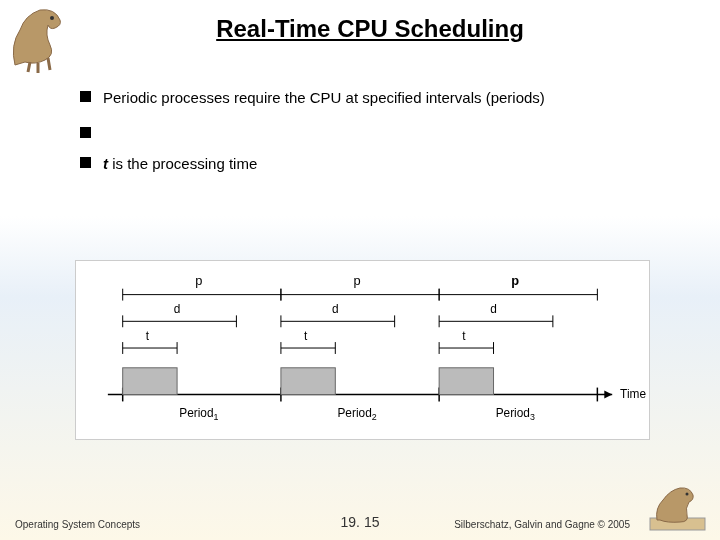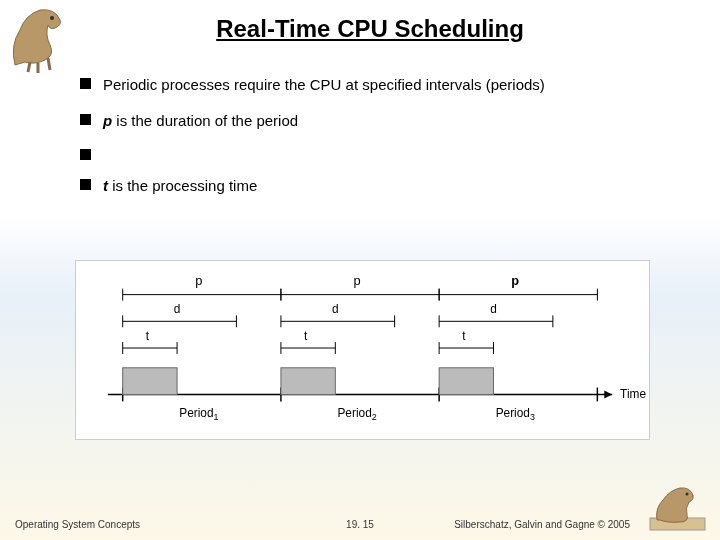--- a/index.html
+++ b/index.html
@@ -28,21 +28,21 @@
   .title {
     text-align: center;
     font-size: 24px;
     font-weight: bold;
     color: #000;
     padding-top: 15px;
     text-decoration: underline;
     padding-left: 20px;
   }
   .bullets {
-    margin: 32px 60px 0 80px;
+    margin: 45px 60px 0 80px;
   }
   .bullet-row {
     display: flex;
     align-items: flex-start;
     margin-bottom: 16px;
   }
   .bullet-square {
     width: 11px;
     height: 11px;
     background: #000;
@@ -71,21 +71,21 @@
     bottom: 10px;
     left: 15px;
     font-size: 10px;
     color: #333;
   }
   .footer-center {
     position: absolute;
     bottom: 10px;
     left: 50%;
     transform: translateX(-50%);
-    font-size: 10px;
+    font-size: 14px;
     color: #333;
   }
   .footer-right {
     position: absolute;
     bottom: 10px;
     right: 90px;
     font-size: 10px;
     color: #333;
     margin-left: 44px;
   }
@@ -98,24 +98,20 @@
   <ellipse cx="52" cy="18" rx="2" ry="2" fill="#333"></ellipse>
   <path d="M30,62 L28,72 M38,63 L38,73 M48,58 L50,70" stroke="#8a6a48" stroke-width="3" fill="none"></path>
 </svg>
 
 <h1 class="title">Real-Time CPU Scheduling</h1>
 
 <div class="bullets">
   <div class="bullet-row">
     <div class="bullet-square"></div>
     <div class="bullet-text"><span>Periodic processes require the CPU at specified intervals (periods)</span></div>
-  </div>
-  <div class="bullet-row">
-    <div class="bullet-square"></div>
-    <div class="bullet-text"><span class="ital">p</span><span> is the duration of the period</span></div>
   </div>
   <div class="bullet-row">
     <div class="bullet-square"></div>
   </div>
   <div class="bullet-row">
     <div class="bullet-square"></div>
     <div class="bullet-text"><span class="ital">t</span><span> is the processing time</span></div>
   </div>
 </div>
 

